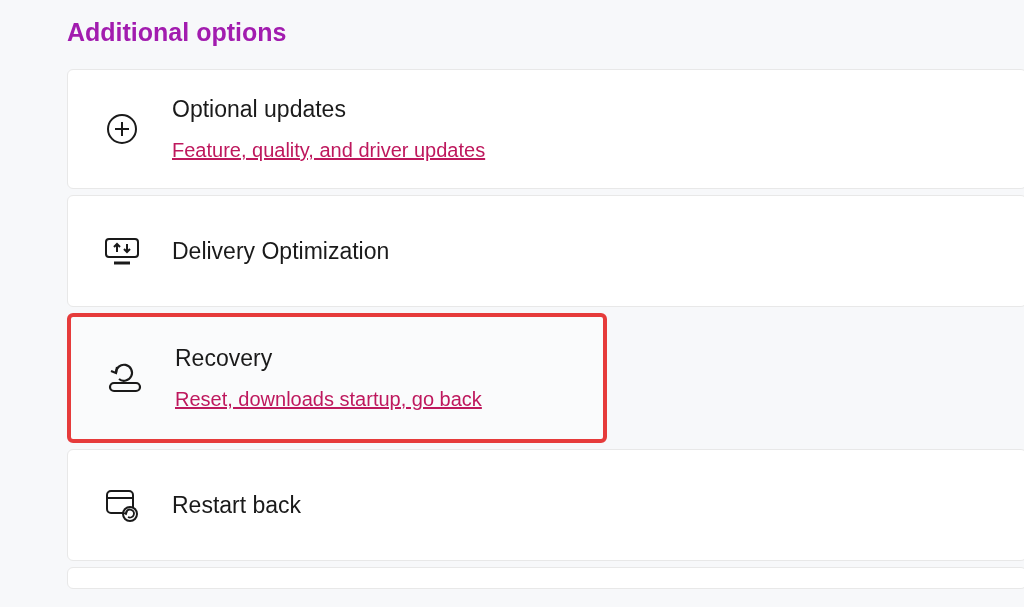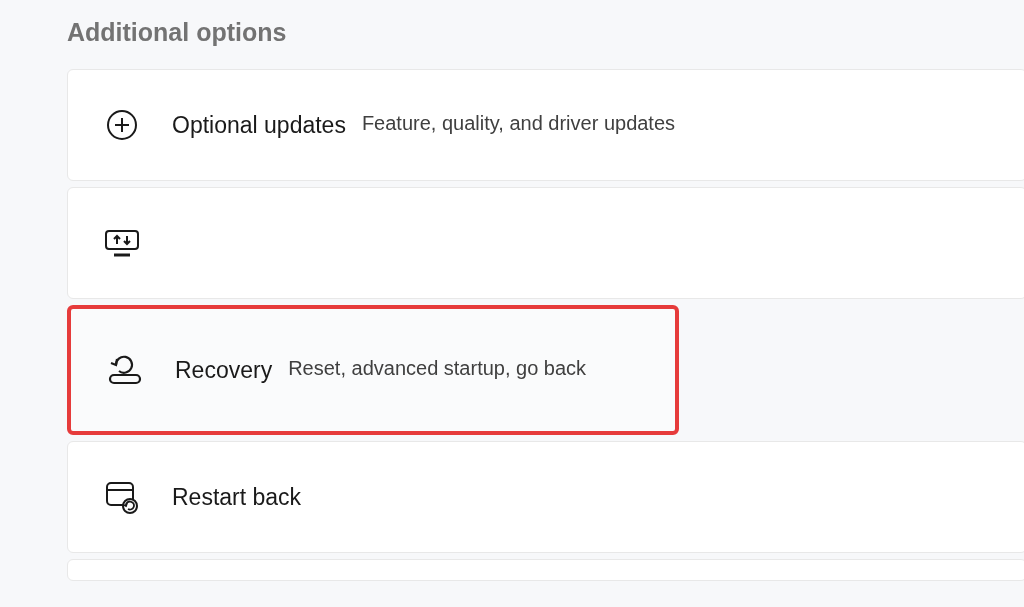--- a/index.html
+++ b/index.html
@@ -12,62 +12,64 @@
       background: #f7f8fa;
       width: 1024px;
       height: 607px;
       overflow: hidden;
       padding-left: 67px;
       padding-top: 18px;
     }
     .section-title {
       font-size: 25px;
       font-weight: 600;
-      color: #737373;
+      color: #a21caf;
       margin-bottom: 22px;
     }
     .option-card {
       background: #ffffff;
       border: 1px solid #e8e8e8;
       border-radius: 6px;
       margin-bottom: 6px;
       padding: 26px 30px 26px 34px;
       display: flex;
       align-items: center;
       cursor: pointer;
       min-height: 112px;
     }
     .option-card.highlighted {
       border: 4px solid #e63b3b;
       min-height: 130px;
-      width: 612px;
+      width: 540px;
       background: #fafbfc;
     }
     .option-icon {
       width: 40px;
       height: 40px;
       display: flex;
       align-items: center;
       justify-content: center;
       flex-shrink: 0;
       margin-right: 30px;
     }
     .option-content {
       display: flex;
+      flex-direction: column;
       gap: 16px;
     }
     .option-title {
       font-size: 23px;
       font-weight: 400;
       color: #1a1a1a;
     }
     .option-description {
       font-size: 20px;
       font-weight: 400;
-      color: #404040;
+      color: #be185d;
+      text-decoration: underline;
     }
     .cards-wrap {
       width: 960px;
     }
   </style>
 </head>
 <body>
 
 <h2 class="section-title">Additional options</h2>
 
@@ -92,34 +94,35 @@
       <svg width="36" height="28" viewBox="0 0 36 28" fill="none" stroke="#1a1a1a" stroke-width="2">
         <rect x="2" y="2" width="32" height="18" rx="3"></rect>
         <line x1="13" y1="7" x2="13" y2="15"></line>
         <polyline points="10,10 13,7 16,10" fill="none"></polyline>
         <line x1="23" y1="7" x2="23" y2="15"></line>
         <polyline points="20,12 23,15 26,12" fill="none"></polyline>
         <line x1="10" y1="26" x2="26" y2="26" stroke-width="3"></line>
       </svg>
     </div>
     <div class="option-content">
+      <div class="option-title">Delivery Optimization</div>
     </div>
   </div>
 
   <div class="option-card highlighted">
     <div class="option-icon">
       <svg width="38" height="34" viewBox="0 0 38 34" fill="none" stroke="#1a1a1a" stroke-width="2.2">
         <path d="M 10 12 A 8 8 0 1 1 13 18" fill="none"></path>
         <polyline points="5,10 10,12 11,6" fill="none"></polyline>
         <rect x="4" y="22" width="30" height="8" rx="4"></rect>
       </svg>
     </div>
     <div class="option-content">
       <div class="option-title">Recovery</div>
-      <div class="option-description">Reset, advanced startup, go back</div>
+      <div class="option-description">Reset, downloads startup, go back</div>
     </div>
   </div>
 
   <div class="option-card">
     <div class="option-icon">
       <svg width="36" height="34" viewBox="0 0 36 34" fill="none" stroke="#1a1a1a" stroke-width="2">
         <rect x="3" y="3" width="26" height="22" rx="4"></rect>
         <line x1="3" y1="10" x2="29" y2="10"></line>
         <circle cx="26" cy="26" r="7" fill="#ffffff"></circle>
         <path d="M 22 26 A 4 4 0 1 1 24 29" fill="none" stroke-width="1.8"></path>

